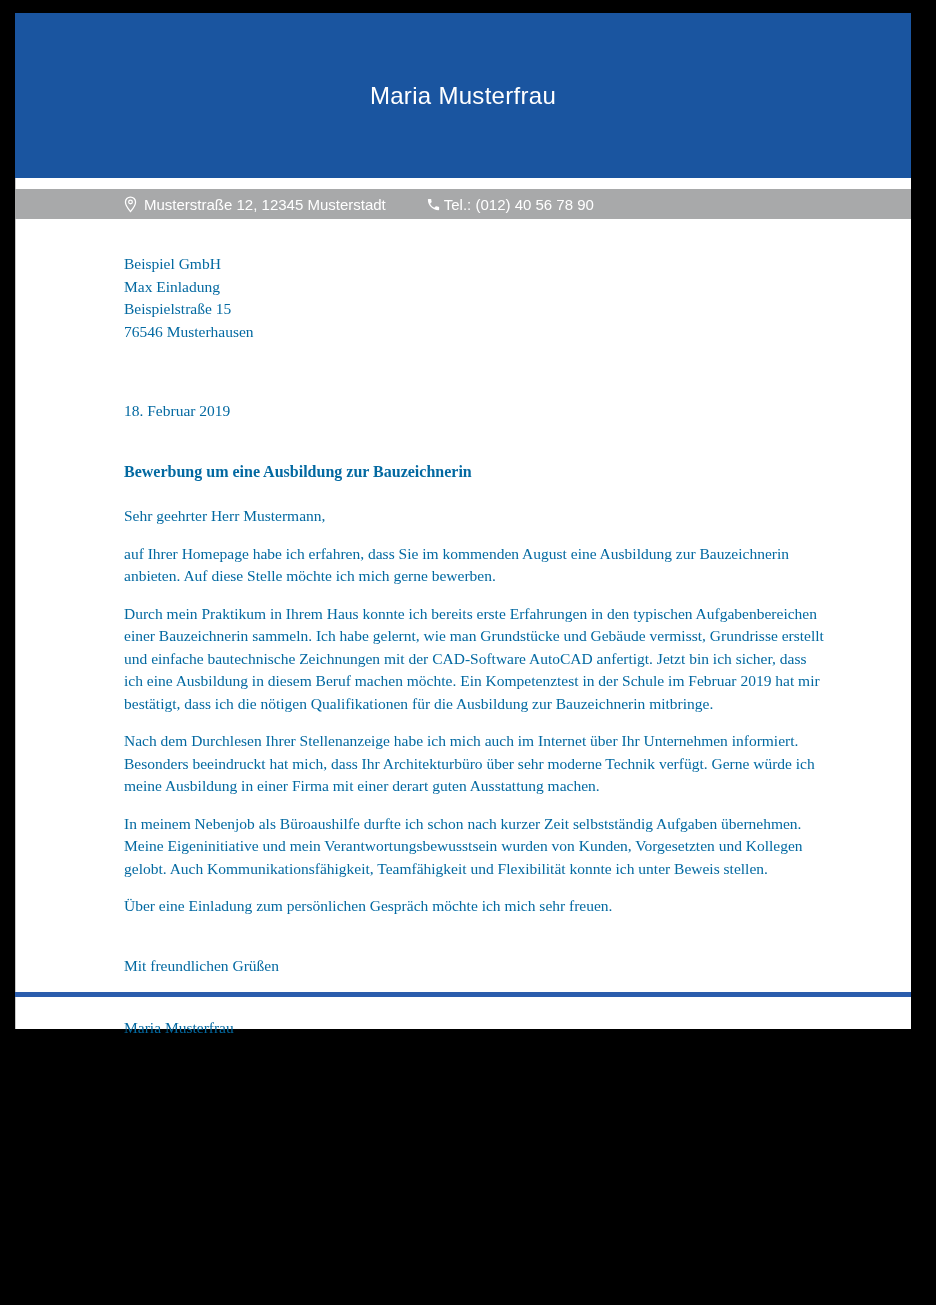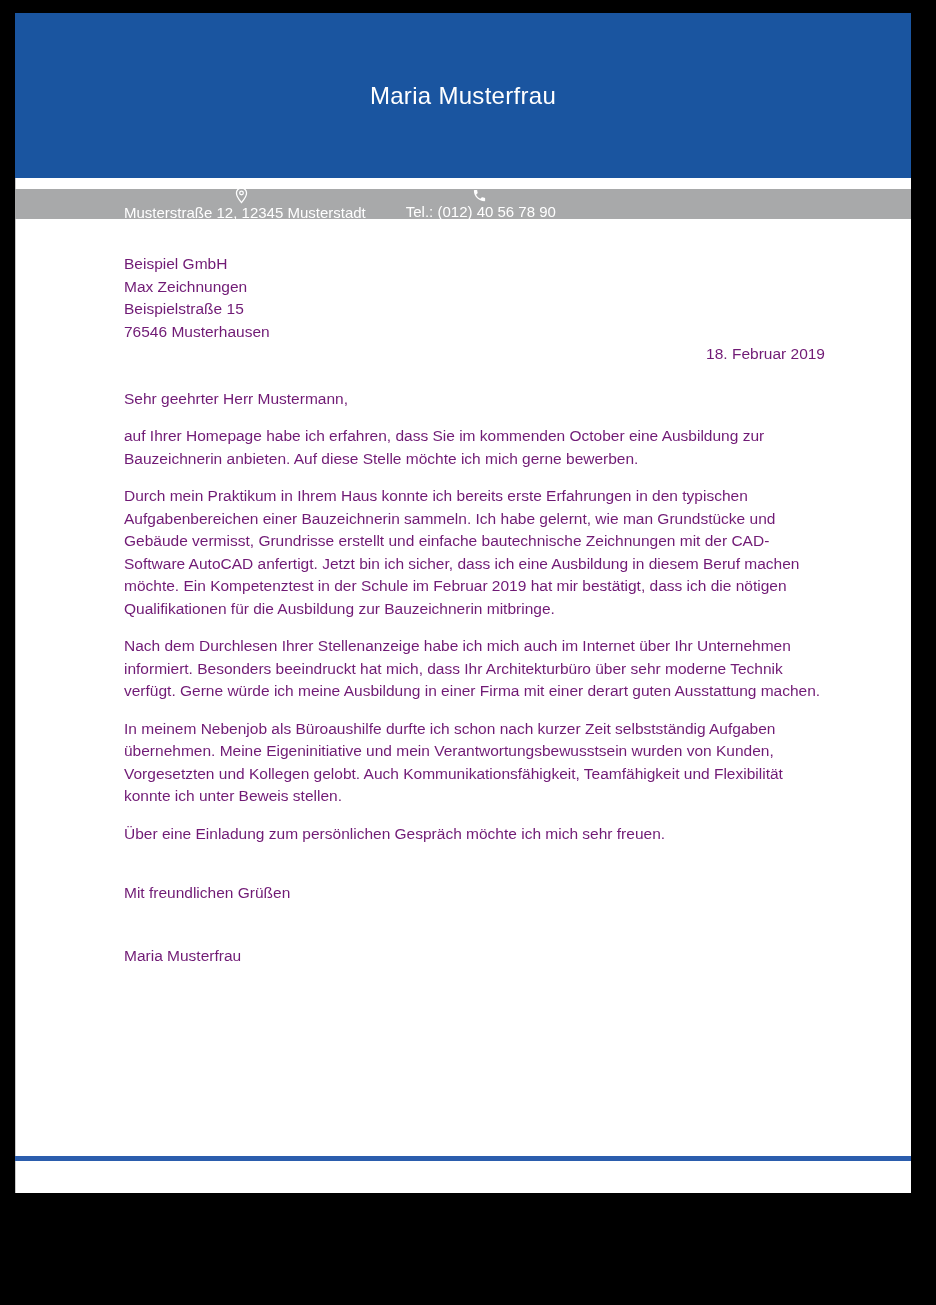--- a/index.html
+++ b/index.html
@@ -6,21 +6,21 @@
   body {
     width: 936px; height: 1305px;
     background: #000;
     position: relative;
     font-family: "Liberation Sans", sans-serif;
     overflow: hidden;
   }
   .page {
     position: absolute;
     left: 15px; top: 13px;
-    width: 896px; height: 1180px;
+    width: 896px; height: 1016px;
     background: var(--page-background, #ffffff);
     box-shadow: inset 1px 0 0 #c9c9c9;
   }
   
   .header-banner {
     height: 165px;
     background: var(--header-blue, #1A55A0);
     display: flex; align-items: center; justify-content: center;
   }
   .applicant-name {
@@ -31,34 +31,35 @@
   }
   
   .contact-bar {
     margin-top: 11px;
     height: 30px;
     background: var(--contact-bar-gray, #A8A9AA);
     display: flex; align-items: center;
     color: #ffffff;
     font-size: 15px;
   }
-  .contact-group { display: flex; align-items: center; flex-direction: column; }
+  .contact-group { display: flex; align-items: center; }
   .contact-group.address { margin-left: 109px; }
   .contact-group.address svg { margin-right: 7px; }
   .contact-group.phone { margin-left: 40px; }
   .contact-group.phone svg { margin-right: 3px; }
   
   .content {
     margin: 0 86px 0 109px;
-    color: #701a75;
+    color: #0369a1;
     font-size: 15.5px;
     line-height: 22.5px;
+    font-family: Liberation Serif, serif;
   }
   .recipient { padding-top: 34px; }
-  .date-line { text-align: right; }
+  .date-line { margin-top: 57px; }
   .subject-line { margin-top: 38px; font-weight: 700; font-size: 16px; }
   .salutation { margin-top: 22px; }
   .para { margin: 15px 0 0 0; }
   .closing { margin-top: 37px; }
   .signature { margin-top: 40px; }
   
   .footer-line {
     position: absolute;
     left: 0; right: 0; bottom: 32px;
     height: 5px;
@@ -87,31 +88,32 @@
         <path d="M6.62 10.79c1.44 2.83 3.76 5.14 6.59 6.59l2.2-2.2c.27-.27.67-.36 1.02-.24 1.12.37 2.33.57 3.57.57.55 0 1 .45 1 1V20c0 .55-.45 1-1 1-9.39 0-17-7.61-17-17 0-.55.45-1 1-1h3.5c.55 0 1 .45 1 1 0 1.25.2 2.45.57 3.57.11.35.03.74-.25 1.02l-2.2 2.2z"></path>
       </svg>
       <span>Tel.: (012) 40 56 78 90</span>
     </span>
   </div>
 
   <div class="content">
 
     <div class="recipient">
       <div>Beispiel GmbH</div>
-      <div>Max Zeichnungen</div>
+      <div>Max Einladung</div>
       <div>Beispielstraße 15</div>
       <div>76546 Musterhausen</div>
     </div>
 
     <div class="date-line">18. Februar 2019</div>
 
+    <div class="subject-line">Bewerbung um eine Ausbildung zur Bauzeichnerin</div>
 
     <div class="salutation">Sehr geehrter Herr Mustermann,</div>
 
-    <p class="para">auf Ihrer Homepage habe ich erfahren, dass Sie im kommenden October eine Ausbildung zur Bauzeichnerin anbieten. Auf diese Stelle möchte ich mich gerne bewerben.</p>
+    <p class="para">auf Ihrer Homepage habe ich erfahren, dass Sie im kommenden August eine Ausbildung zur Bauzeichnerin anbieten. Auf diese Stelle möchte ich mich gerne bewerben.</p>
     <p class="para">Durch mein Praktikum in Ihrem Haus konnte ich bereits erste Erfahrungen in den typischen Aufgabenbereichen einer Bauzeichnerin sammeln. Ich habe gelernt, wie man Grundstücke und Gebäude vermisst, Grundrisse erstellt und einfache bautechnische Zeichnungen mit der CAD-Software AutoCAD anfertigt. Jetzt bin ich sicher, dass ich eine Ausbildung in diesem Beruf machen möchte. Ein Kompetenztest in der Schule im Februar 2019 hat mir bestätigt, dass ich die nötigen Qualifikationen für die Ausbildung zur Bauzeichnerin mitbringe.</p>
     <p class="para">Nach dem Durchlesen Ihrer Stellenanzeige habe ich mich auch im Internet über Ihr Unternehmen informiert. Besonders beeindruckt hat mich, dass Ihr Architekturbüro über sehr moderne Technik verfügt. Gerne würde ich meine Ausbildung in einer Firma mit einer derart guten Ausstattung machen.</p>
     <p class="para">In meinem Nebenjob als Büroaushilfe durfte ich schon nach kurzer Zeit selbstständig Aufgaben übernehmen. Meine Eigeninitiative und mein Verantwortungsbewusstsein wurden von Kunden, Vorgesetzten und Kollegen gelobt. Auch Kommunikationsfähigkeit, Teamfähigkeit und Flexibilität konnte ich unter Beweis stellen.</p>
     <p class="para">Über eine Einladung zum persönlichen Gespräch möchte ich mich sehr freuen.</p>
 
     <div class="closing">Mit freundlichen Grüßen</div>
 
     <div class="signature">Maria Musterfrau</div>
 
   </div>

